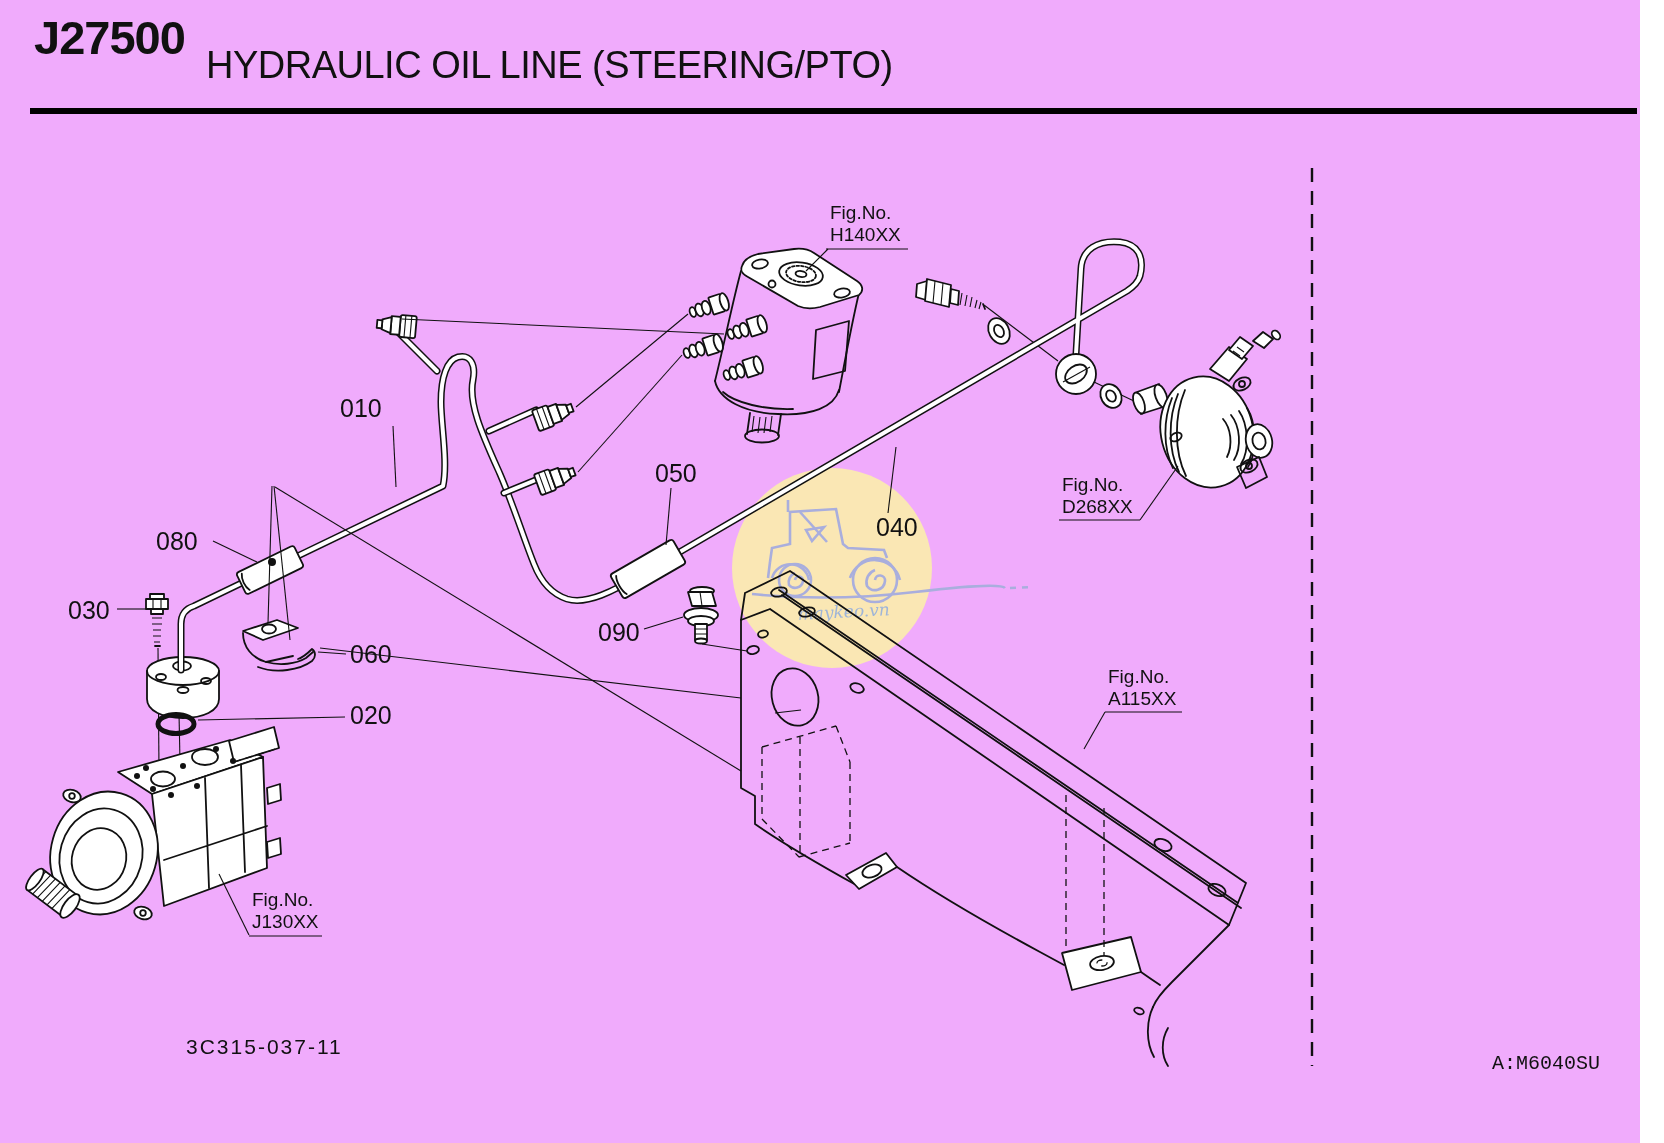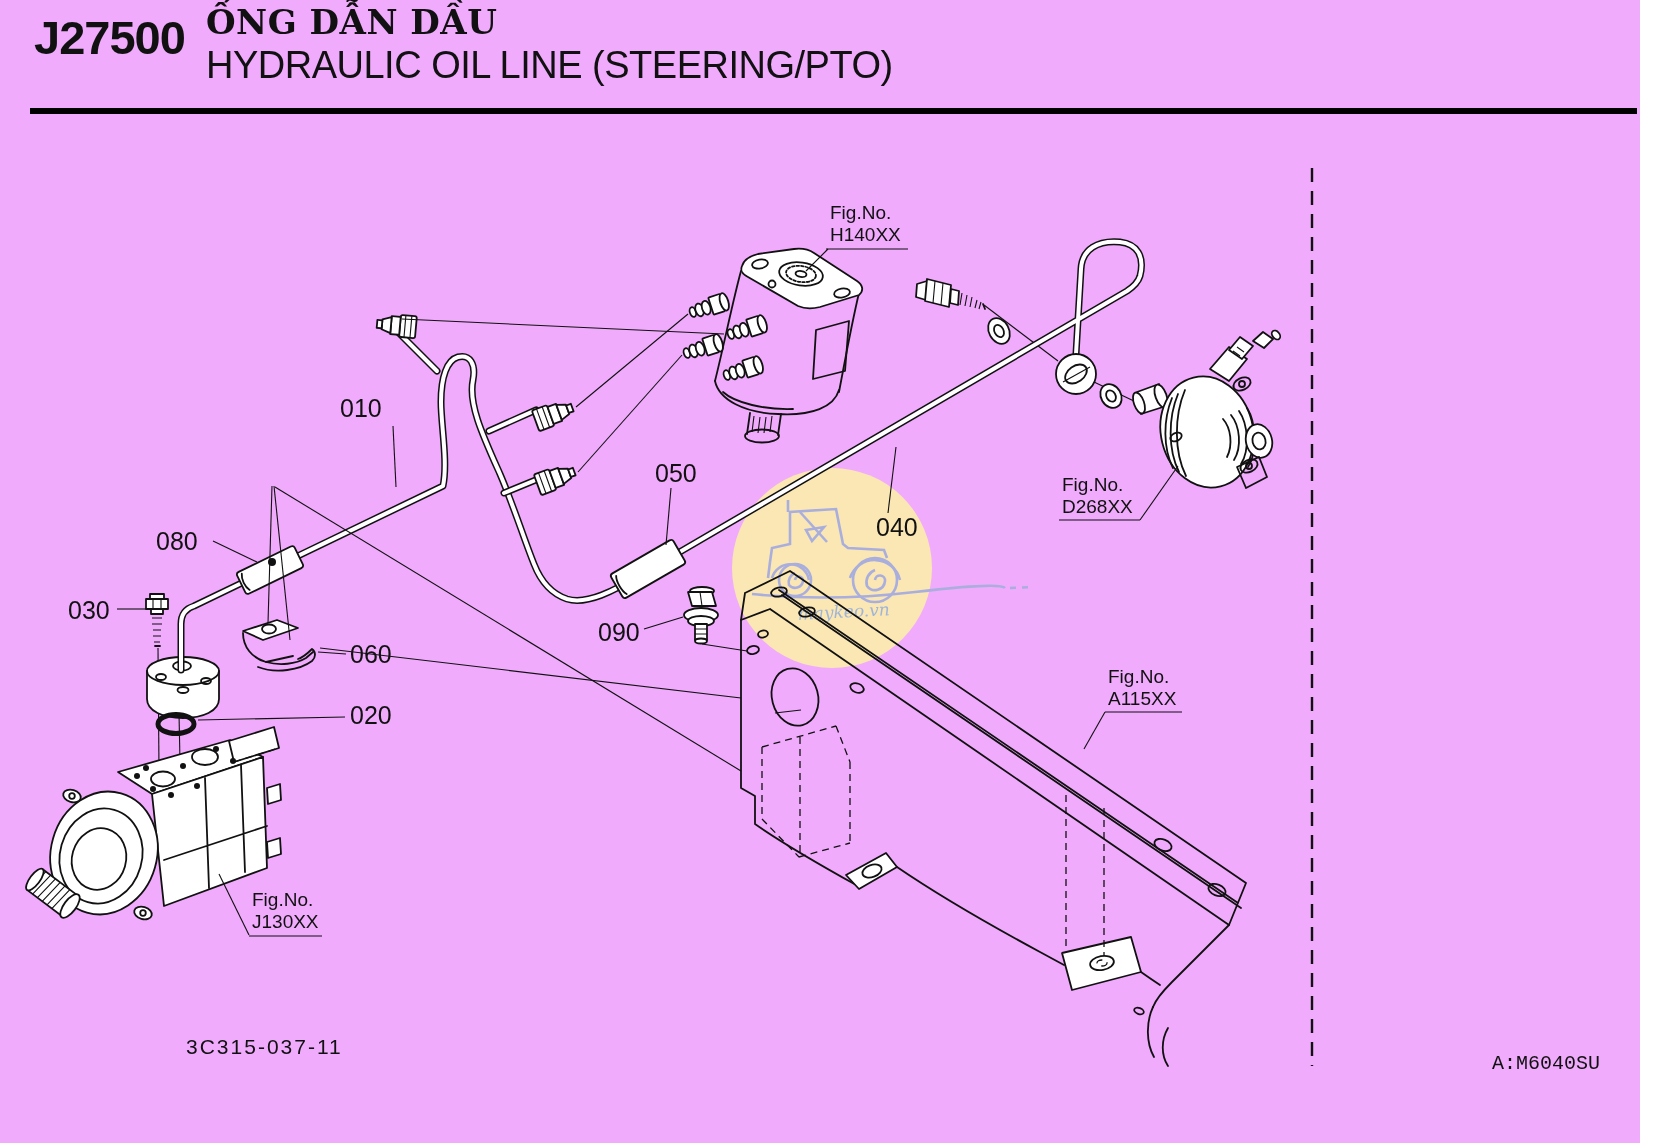--- a/index.html
+++ b/index.html
@@ -25,21 +25,20 @@
   .fig{font:19px "Liberation Sans",sans-serif;fill:#111;}
   .wm-art{fill:none;stroke-width:2.6;}
   .wm-text{font:italic 17px "DejaVu Serif",serif;}
 </style>
 </head>
 <body>
 
 <div id="page">
 
   <div class="hdr-code">J27500</div>
-  <div class="hdr-vi">ỐNG DẪN DẦU</div>
   <div class="hdr-en">HYDRAULIC OIL LINE (STEERING/PTO)</div>
   <div class="hdr-rule"></div>
 
   <svg width="1664" height="1143" viewBox="0 0 1664 1143">
     <defs>
       <g id="port">
         <ellipse cx="3" cy="0" rx="3" ry="5" class="lnf"></ellipse>
         <ellipse cx="10" cy="0" rx="4" ry="6.5" class="lnf"></ellipse>
         <ellipse cx="17" cy="0" rx="4.2" ry="7" class="lnf"></ellipse>
         <rect x="22" y="-9" width="12" height="18" rx="1" class="lnf"></rect>

